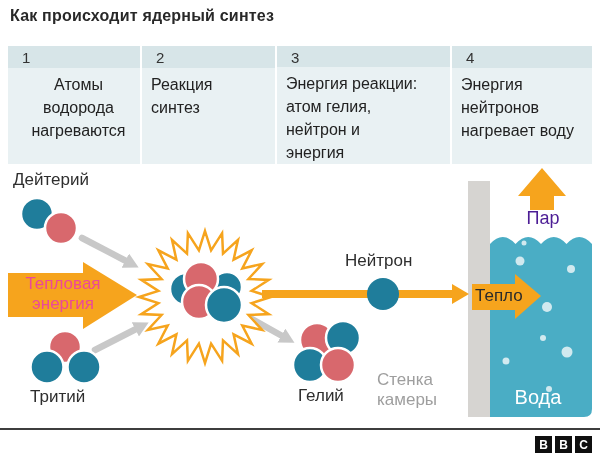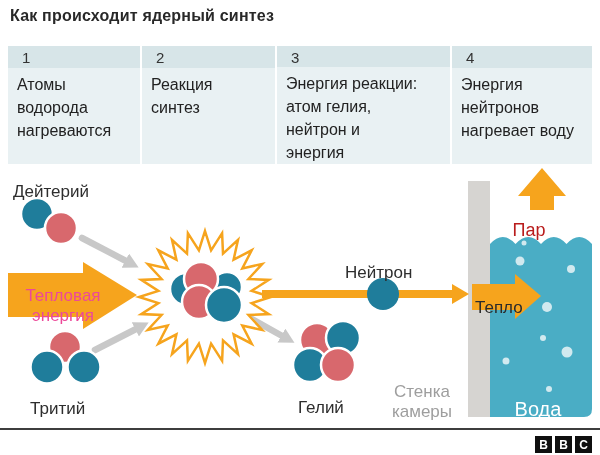--- a/index.html
+++ b/index.html
@@ -7,32 +7,32 @@
         font-family:"Liberation Sans","DejaVu Sans",sans-serif;color:#2b2b2b;}
   .title{position:absolute;left:10px;top:7px;font-size:16px;font-weight:600;color:#282828;letter-spacing:.2px;}
   
   .steps{position:absolute;left:8px;top:46px;width:584px;height:118px;display:flex;}
   .col{display:flex;flex-direction:column;box-sizing:border-box;}
   .col + .col{border-left:2px dashed rgba(255,255,255,.95);}
   .col-1{width:132px;} .col-2{width:135px;} .col-3{width:175px;} .col-4{width:142px;}
   .num{background:#d7e5e8;height:22px;font-size:15px;color:#333;padding:3px 0 0 14px;box-sizing:border-box;}
   .txt{background:#e9f1f3;flex:1;font-size:16px;line-height:23px;color:#222;
        padding:5px 12px 0 9px;box-sizing:border-box;}
-  .col-1 .txt{padding-right:0;} .col-3 .txt{padding-right:30px;} .col-4 .txt{padding-right:0;}
+  .col-1 .txt{padding-right:0;text-align:center;} .col-3 .txt{padding-right:30px;} .col-4 .txt{padding-right:0;}
   
-  .lbl{position:absolute;font-size:17px;color:#2e2e2e;line-height:20px;white-space:nowrap;margin-top:12px;}
+  .lbl{position:absolute;font-size:17px;color:#2e2e2e;line-height:20px;white-space:nowrap;}
   .lbl-deuterium{left:13px;top:170px;}
   .lbl-tritium{left:30px;top:387px;}
   .lbl-thermal{left:13px;top:274px;width:100px;white-space:normal;color:#ec4899;text-align:center;}
   .lbl-neutron{left:345px;top:251px;}
   .lbl-helium{left:298px;top:386px;}
   .lbl-heat{left:475px;top:286px;color:#2b2b2b;}
-  .lbl-steam{left:504px;top:208px;width:50px;text-align:center;color:#b91c1c;font-size:18px;}
+  .lbl-steam{left:518px;top:208px;width:50px;text-align:center;color:#4c1d95;font-size:18px;}
   .lbl-water{left:500px;top:387px;width:76px;text-align:center;color:#ffffff;font-size:20px;}
-  .lbl-wall{right:133px;top:370px;width:90px;text-align:center;white-space:normal;color:#9e9e9e;}
+  .lbl-wall{right:133px;top:370px;width:90px;text-align:left;white-space:normal;color:#9e9e9e;}
   .diagram{position:absolute;left:0;top:165px;}
   
   .divider{position:absolute;left:0;top:428px;width:600px;height:2px;background:#3d3d3d;}
   .bbc{position:absolute;right:8px;top:436px;display:flex;gap:3px;}
   .bbc .sq{width:17px;height:17px;background:#0f0f0f;color:#fff;font-weight:bold;font-size:12px;
            display:flex;align-items:center;justify-content:center;}
 </style>
 </head>
 <body>
 

